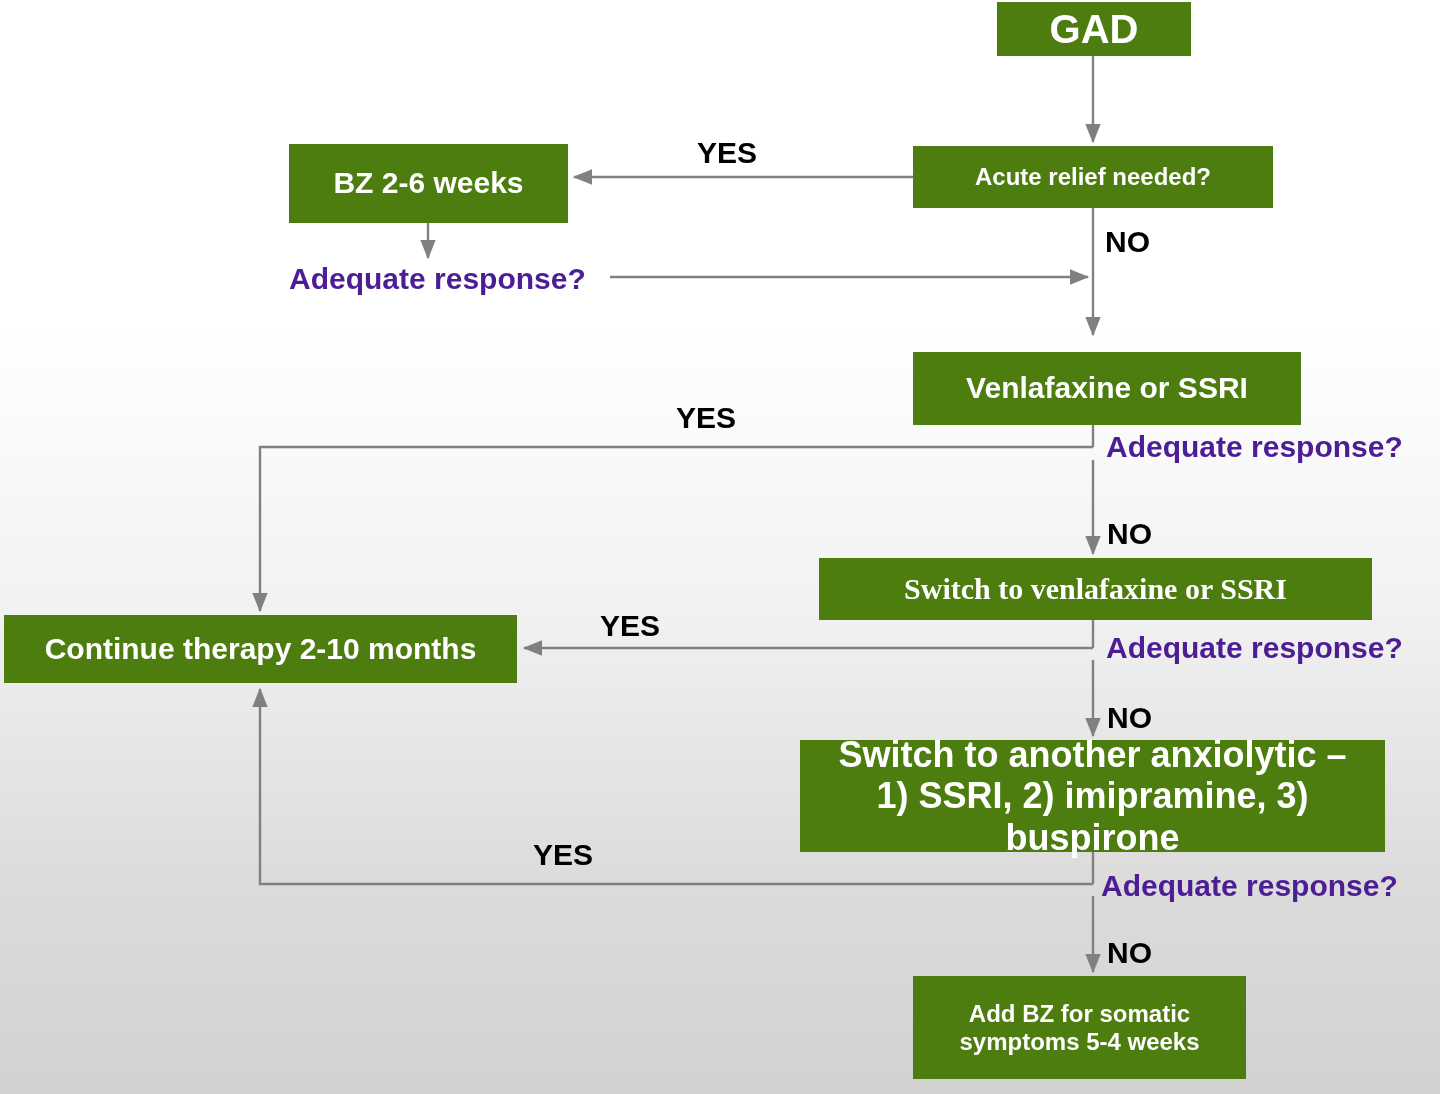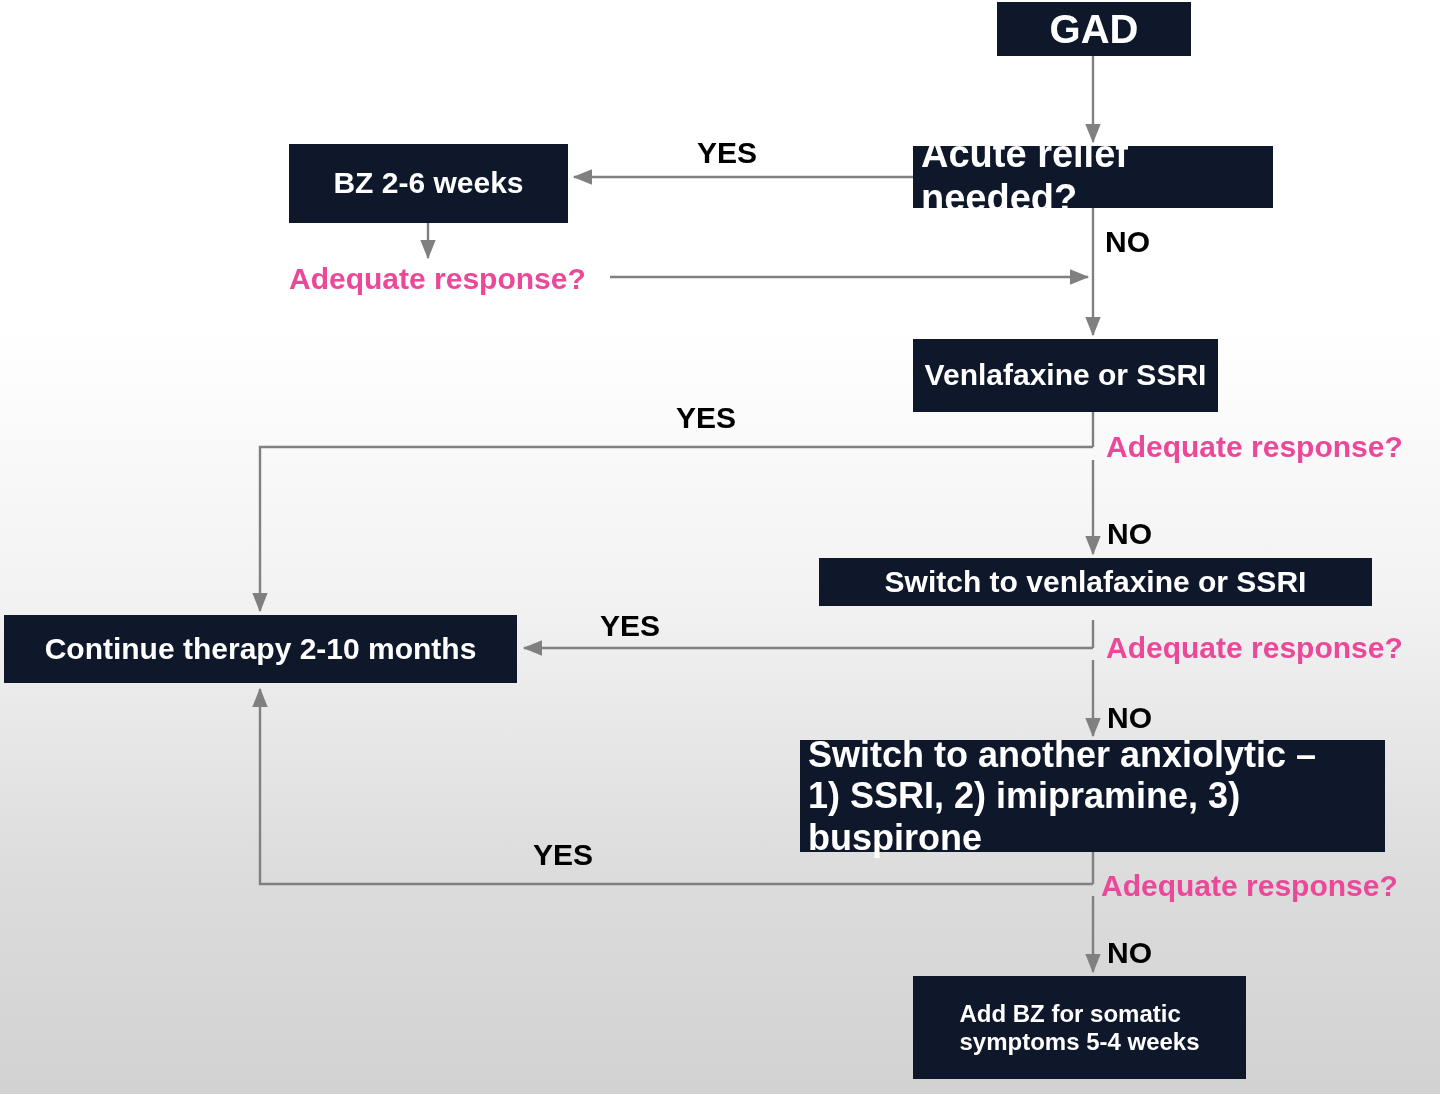--- a/index.html
+++ b/index.html
@@ -21,52 +21,52 @@
   svg.edges {
     position: absolute;
     left: 0;
     top: 0;
     width: 1440px;
     height: 1094px;
     pointer-events: none;
   }
   .node {
     position: absolute;
-    background: #0f172a;
+    background: #4d7c0f;
     color: #ffffff;
     font-weight: bold;
     display: flex;
     align-items: center;
     justify-content: center;
-    text-align: left;
+    text-align: center;
     line-height: 1.15;
     box-sizing: border-box;
     padding: 2px 8px;
   }
   .plain {
     position: absolute;
-    color: #ec4899;
+    color: #4c1d95;
     font-weight: bold;
     white-space: nowrap;
     display: flex;
     align-items: center;
   }
   .edge-label {
     position: absolute;
     color: #000000;
     font-weight: bold;
     white-space: nowrap;
     font-size: 30px;
   }
   
   #node-gad        { left: 997px;  top: 2px;   width: 194px; height: 54px;  font-size: 40px; }
   #node-bz26       { left: 289px;  top: 144px; width: 279px; height: 79px;  font-size: 30px; }
-  #node-acute      { left: 913px;  top: 146px; width: 360px; height: 62px;  font-size: 38px; }
-  #node-venla      { left: 913px;  top: 339px; width: 305px; height: 73px;  font-size: 30px; }
-  #node-switch1    { left: 819px;  top: 558px; width: 553px; height: 48px;  font-size: 30px; }
+  #node-acute      { left: 913px;  top: 146px; width: 360px; height: 62px;  font-size: 24px; }
+  #node-venla      { left: 913px;  top: 352px; width: 388px; height: 73px;  font-size: 30px; }
+  #node-switch1    { left: 819px;  top: 558px; width: 553px; height: 62px;  font-size: 30px; font-family: Liberation Serif, serif; }
   #node-continue   { left: 4px;    top: 615px; width: 513px; height: 68px;  font-size: 30px; }
   #node-switch2    { left: 800px;  top: 740px; width: 585px; height: 112px; font-size: 36px; }
   #node-addbz      { left: 913px;  top: 976px; width: 333px; height: 103px; font-size: 24px; }
 
   #txt-adq-top     { left: 289px;  top: 262px; font-size: 30px; }
   #txt-adq-1       { left: 1106px; top: 430px; font-size: 30px; }
   #txt-adq-2       { left: 1106px; top: 631px; font-size: 30px; }
   #txt-adq-3       { left: 1101px; top: 869px; font-size: 30px; }
 
   #lbl-yes-1 { left: 697px;  top: 136px; }

